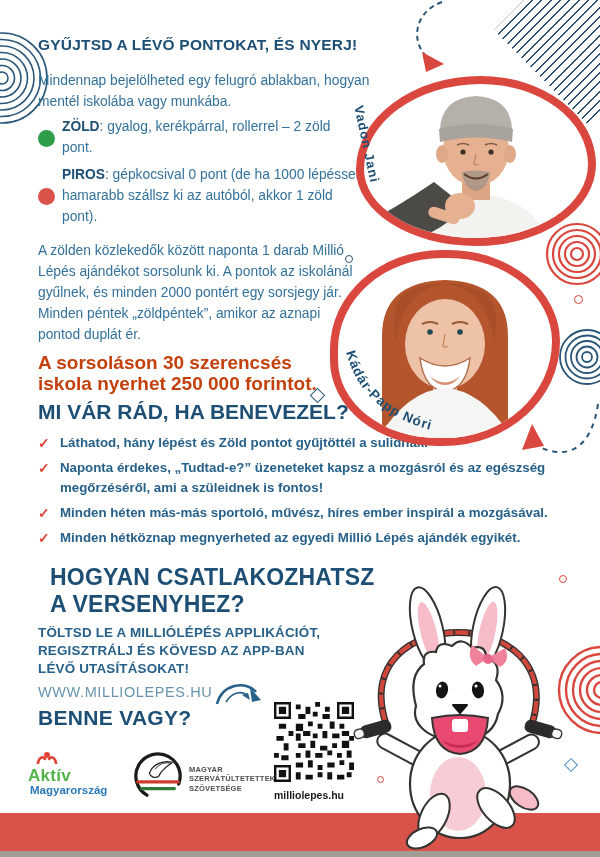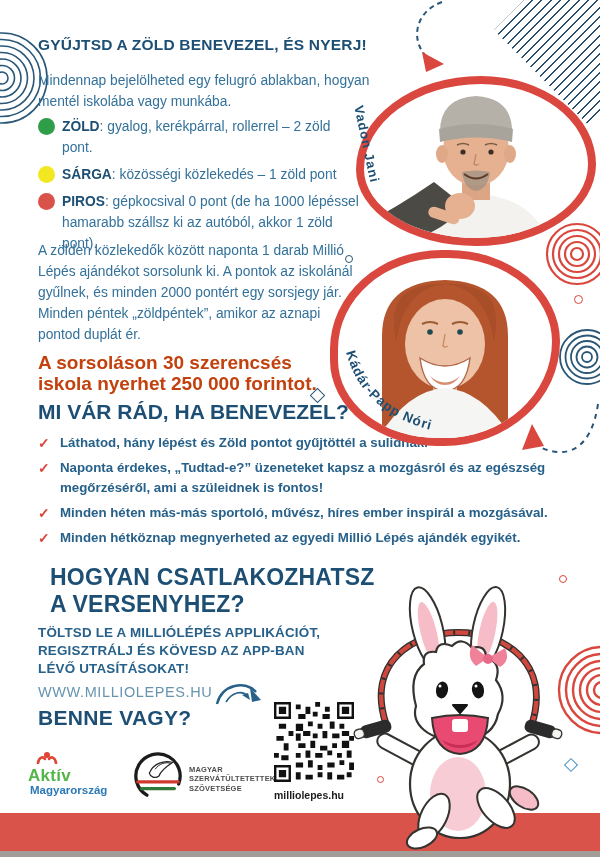--- a/index.html
+++ b/index.html
@@ -10,21 +10,21 @@
     -webkit-font-smoothing:antialiased;
   }
   .abs { position:absolute; }
 
   
   .title { left:38px; top:36px; width:360px; font-size:15.5px; font-weight:800;
            color:#1d4f74; letter-spacing:.2px; }
   .intro { left:38px; top:70px; width:345px; font-size:13.8px; line-height:21px;
            color:#33719a; }
   .bullets { left:38px; top:116px; width:330px; }
-  .bullet-row { display:flex; align-items:flex-start; margin-bottom:6px; }
+  .bullet-row { display:flex; align-items:center; margin-bottom:6px; }
   .dot { width:17px; height:17px; border-radius:50%; flex:0 0 17px; margin-top:2px; margin-right:7px; }
   .dot-green { background:#2f9e49; }
   .dot-yellow { background:#f3e721; }
   .dot-red { background:#d9534b; }
   .bullet-text { font-size:13.8px; line-height:21px; color:#33719a; width:300px; }
   .bullet-label { font-weight:800; color:#1d4f74; }
   .lottery { left:38px; top:240px; width:322px; font-size:13.8px; line-height:21px; color:#33719a; }
   .prize { left:38px; top:352px; width:300px; font-size:19px; line-height:21px;
            font-weight:700; color:#c2410c; }
   .benefits-title { left:38px; top:400px; width:320px; font-size:21px; font-weight:800; color:#1d4f74; }
@@ -88,31 +88,27 @@
       <circle cx="48" cy="48" r="38.5"></circle>
     <circle cx="48" cy="48" r="45"></circle>
   </g>
 </svg>
 <div class="abs stripes"></div>
 <svg class="abs" style="left:398px; top:0;" width="70" height="78">
   <path d="M44,2 C16,12 12,42 30,58" fill="none" stroke="#2a5777" stroke-width="2" stroke-dasharray="5 4"></path>
   <polygon points="46,64 24,52 28,72" fill="#d9473e"></polygon>
 </svg>
 
-<div class="abs title">GYŰJTSD A ZÖLD BENEVEZEL, ÉS NYERJ!</div>
+<div class="abs title">GYŰJTSD A LÉVŐ PONTOKAT, ÉS NYERJ!</div>
 <div class="abs intro">Mindennap bejelölheted egy felugró ablakban, hogyan mentél iskolába vagy munkába.</div>
 
 <div class="abs bullets">
   <div class="bullet-row">
     <span class="dot dot-green"></span>
     <span class="bullet-text"><b class="bullet-label">ZÖLD</b><span>: gyalog, kerékpárral, rollerrel – 2 zöld pont.</span></span>
-  </div>
-  <div class="bullet-row">
-    <span class="dot dot-yellow"></span>
-    <span class="bullet-text"><b class="bullet-label">SÁRGA</b><span>: közösségi közlekedés – 1 zöld pont</span></span>
   </div>
   <div class="bullet-row">
     <span class="dot dot-red"></span>
     <span class="bullet-text"><b class="bullet-label">PIROS</b><span>: gépkocsival 0 pont (de ha 1000 lépéssel hamarabb szállsz ki az autóból, akkor 1 zöld pont).</span></span>
   </div>
 </div>
 
 <div class="abs lottery">A zölden közlekedők között naponta 1 darab Millió Lépés ajándékot sorsolunk ki. A pontok az iskolánál gyűlnek, és minden 2000 pontért egy sorsjegy jár. Minden péntek „zöldpéntek”, amikor az aznapi pontod duplát ér.</div>
 <div class="abs prize">A sorsoláson 30 szerencsés iskola nyerhet 250 000 forintot.</div>
 

